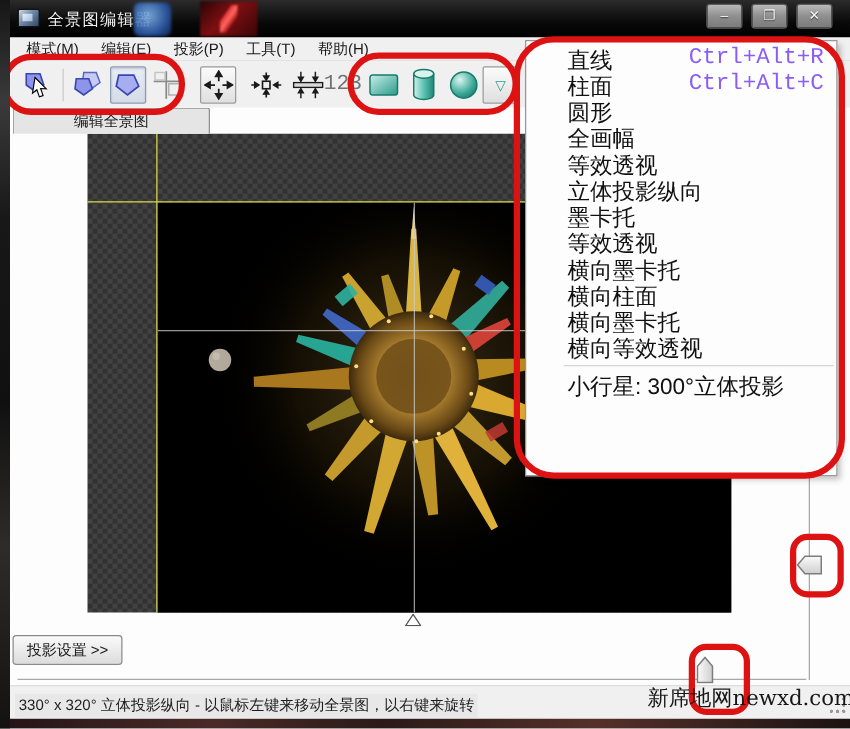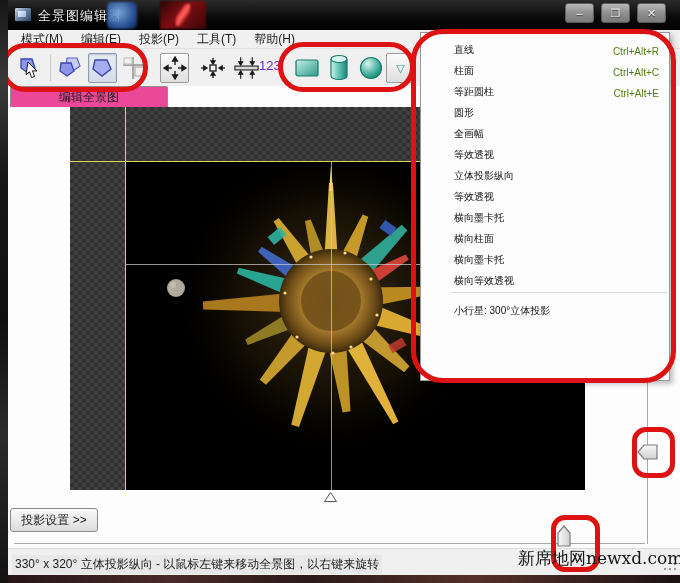--- a/index.html
+++ b/index.html
@@ -37,26 +37,26 @@
   .menubar { position:absolute; left:8px; top:30px; width:672px; height:19px; background:#f0f0f0;
     display:flex; align-items:center; padding-left:4px; z-index:5; border-bottom:1px solid #e2e2e2; }
   .menubar-item { font-size:12px; color:#1a1a1a; padding:2px 9px; }
 
   
   .toolbar { position:absolute; left:8px; top:49px; width:672px; height:37px; background:#f0f0f0; z-index:5; }
   .tool-sep { position:absolute; top:6px; width:1px; height:26px; background:#c9c9c9; }
   .tbtn { position:absolute; top:4px; width:29px; height:30px; display:flex; align-items:center; justify-content:center; }
   .tbtn.framed { border:1px solid #9a9a9a; border-radius:2px; background:linear-gradient(180deg,#fbfbfb,#dfdfdf); box-shadow:inset 0 1px 0 #fff; }
   .tbtn.pressed { border:1px solid #8a9ab0; border-radius:2px; background:linear-gradient(180deg,#e9edf4,#d5dce8); box-shadow:inset 0 1px 2px #b9c2d2; }
-  .count-123 { position:absolute; left:251px; top:9px; font-family:Liberation Sans, sans-serif;
-    font-size:13px; color:#6d28d9; }
+  .count-123 { position:absolute; left:251px; top:9px; font-family:Liberation Mono, monospace;
+    font-size:17px; color:#737373; }
   .dd-glyph { color:#2a9a8a; font-size:11px; }
 
   
-  .tab { position:absolute; left:10px; top:86px; width:158px; height:21px; background:#ec4899;
+  .tab { position:absolute; left:10px; top:86px; width:158px; height:21px; background:#e5e5e5;
     border:1px solid #8f8f8f; border-bottom:none; border-radius:2px 2px 0 0; z-index:5;
     font-size:12px; color:#1a1a1a; display:flex; align-items:center; justify-content:center; }
 
   
   .canvas { position:absolute; left:70px; top:107px; width:515px; height:383px; z-index:2;
     background-image:conic-gradient(#414141 25%, #323232 0 50%, #414141 0 75%, #323232 0);
     background-size:8px 8px; }
   .yline-v { position:absolute; left:55px; top:0; width:1px; height:383px; background:#d9d94a; z-index:3; }
   .yline-h { position:absolute; left:0; top:54px; width:515px; height:1px; background:#d9d94a; z-index:3; }
   .pano { position:absolute; left:56px; top:55px; width:459px; height:328px; background:#000; overflow:hidden; }
@@ -84,23 +84,23 @@
     background:
       radial-gradient(circle at 11px 11px, #9a9a9a 1.3px, transparent 1.5px),
       radial-gradient(circle at 11px 6px,  #9a9a9a 1.3px, transparent 1.5px),
       radial-gradient(circle at 6px 11px,  #9a9a9a 1.3px, transparent 1.5px),
       radial-gradient(circle at 11px 1px,  #9a9a9a 1.3px, transparent 1.5px),
       radial-gradient(circle at 1px 11px,  #9a9a9a 1.3px, transparent 1.5px); }
 
   
   .ctx-menu { position:absolute; left:420px; top:32px; width:250px; height:349px; background:#fdfdfd;
     border:1px solid #979797; box-shadow:3px 3px 5px rgba(0,0,0,.25); z-index:20; padding-top:3px; }
-  .ctx-item { height:21px; display:flex; align-items:flex-end; padding:0 10px 0 33px; font-size:10px; color:#111; }
+  .ctx-item { height:21px; display:flex; align-items:flex-start; padding:0 10px 0 33px; font-size:18px; color:#111; }
   .ctx-label { flex:1; white-space:nowrap; }
-  .ctx-shortcut { white-space:nowrap; color:#4d7c0f; }
+  .ctx-shortcut { white-space:nowrap; color:#8b5cf6;font-family:Liberation Mono, monospace; }
   .ctx-sep { height:1px; background:#d6d6d6; margin:4px 2px 4px 30px; }
 
   
   .anno { position:absolute; border:5px solid #dd1212; border-radius:24px; background:transparent;
     z-index:40; pointer-events:none; }
   .anno-1 { left:1px;  top:43px;  width:147px; height:49px; }
   .anno-2 { left:278px; top:42px; width:137px; height:50px; border-radius:26px; }
   .anno-3 { left:411px; top:29px; width:265px; height:354px; border-radius:32px; }
   .anno-4 { left:632px; top:427px; width:43px; height:51px; border-radius:14px; border-width:5px; }
   .anno-5 { left:551px; top:515px; width:49px; height:57px; border-radius:14px; border-width:5px; }
@@ -357,34 +357,33 @@
   <div class="ctx-menu">
     <div class="ctx-item">
       <span class="ctx-label">直线</span>
       <span class="ctx-shortcut">Ctrl+Alt+R</span>
     </div>
     <div class="ctx-item">
       <span class="ctx-label">柱面</span>
       <span class="ctx-shortcut">Ctrl+Alt+C</span>
     </div>
     <div class="ctx-item">
-      <span class="ctx-label">等距圆柱</span>
-      <span class="ctx-shortcut">Ctrl+Alt+E</span>
-    </div>
-    <div class="ctx-item">
       <span class="ctx-label">圆形</span>
     </div>
     <div class="ctx-item">
       <span class="ctx-label">全画幅</span>
     </div>
     <div class="ctx-item">
       <span class="ctx-label">等效透视</span>
     </div>
     <div class="ctx-item">
       <span class="ctx-label">立体投影纵向</span>
+    </div>
+    <div class="ctx-item">
+      <span class="ctx-label">墨卡托</span>
     </div>
     <div class="ctx-item">
       <span class="ctx-label">等效透视</span>
     </div>
     <div class="ctx-item">
       <span class="ctx-label">横向墨卡托</span>
     </div>
     <div class="ctx-item">
       <span class="ctx-label">横向柱面</span>
     </div>

